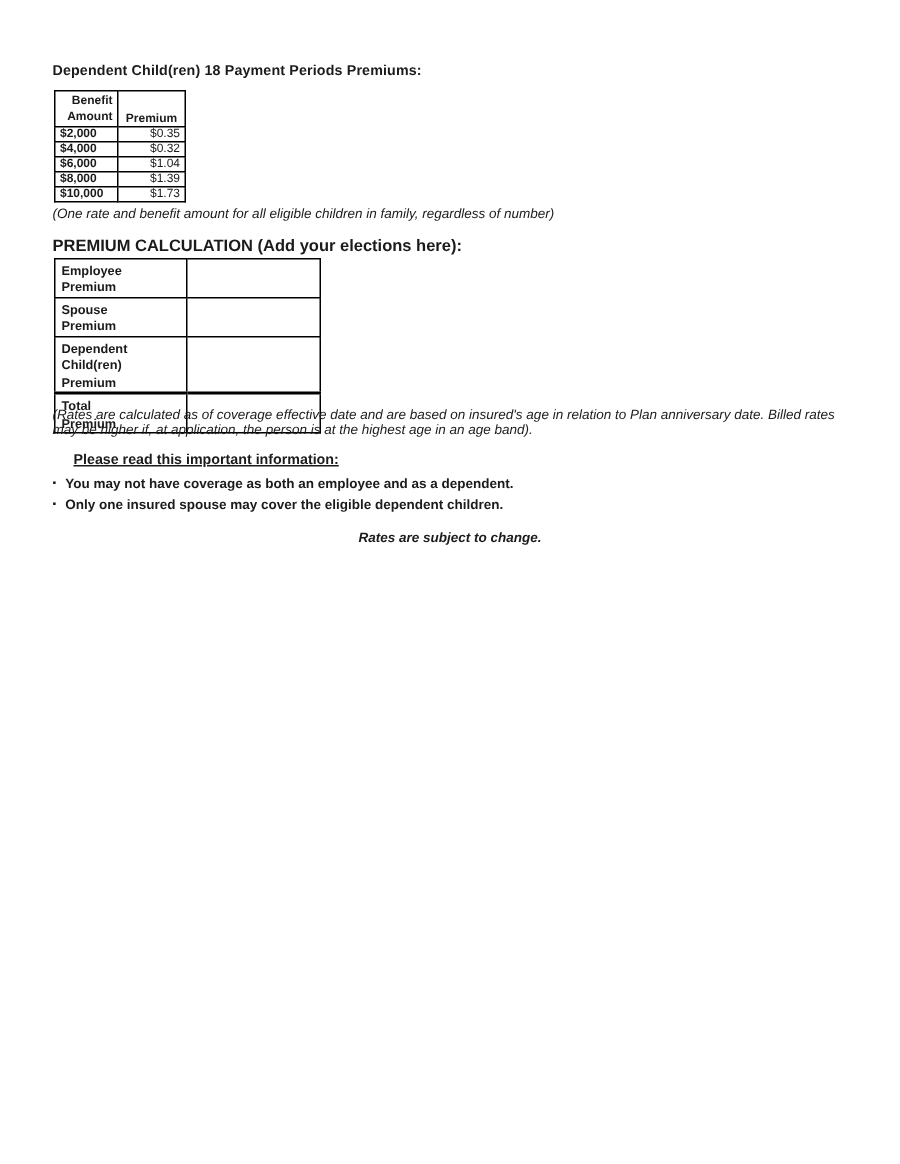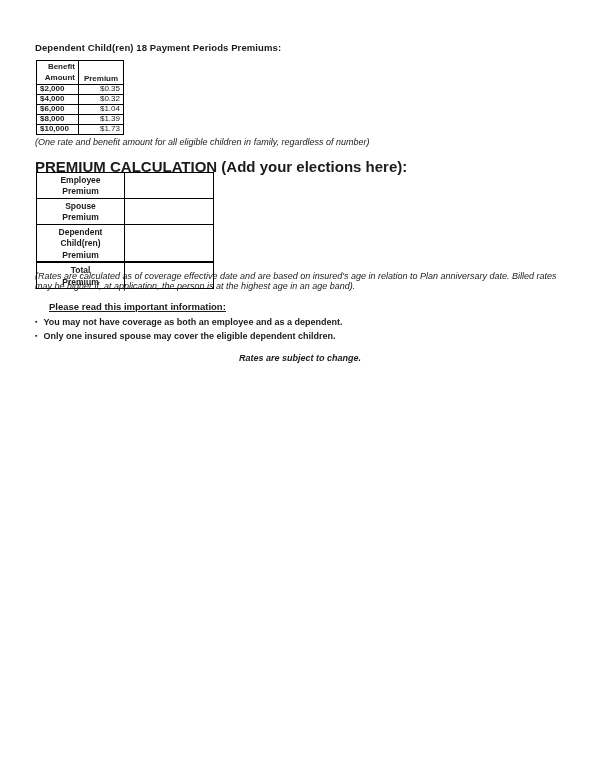--- a/index.html
+++ b/index.html
@@ -59,34 +59,33 @@
     left: 35px; top: 137px;
     font-style: italic;
     font-size: 9px;
     width: 540px;
   }
 
   
   .h-sec2 {
     position: absolute;
     left: 35px; top: 158px;
-    font-size: 15px; font-weight: bold;
+    font-size: 11px; font-weight: bold;
   }
 
   
   .t2 {
     position: absolute;
     left: 36px; top: 172px;
     border-collapse: collapse;
     font-size: 8.5px;
   }
   .t2 td {
     border: 1px solid #000;
     vertical-align: top;
-    text-align: center;
   }
   .t2 td.label {
     width: 88px; height: 23px;
     font-weight: bold;
     padding: 2px 4px 0 4px;
     line-height: 1.35;
   }
   .t2 td.value { width: 89px; }
   .t2 tr.total-row td { border-top: 2px solid #000; }
 

